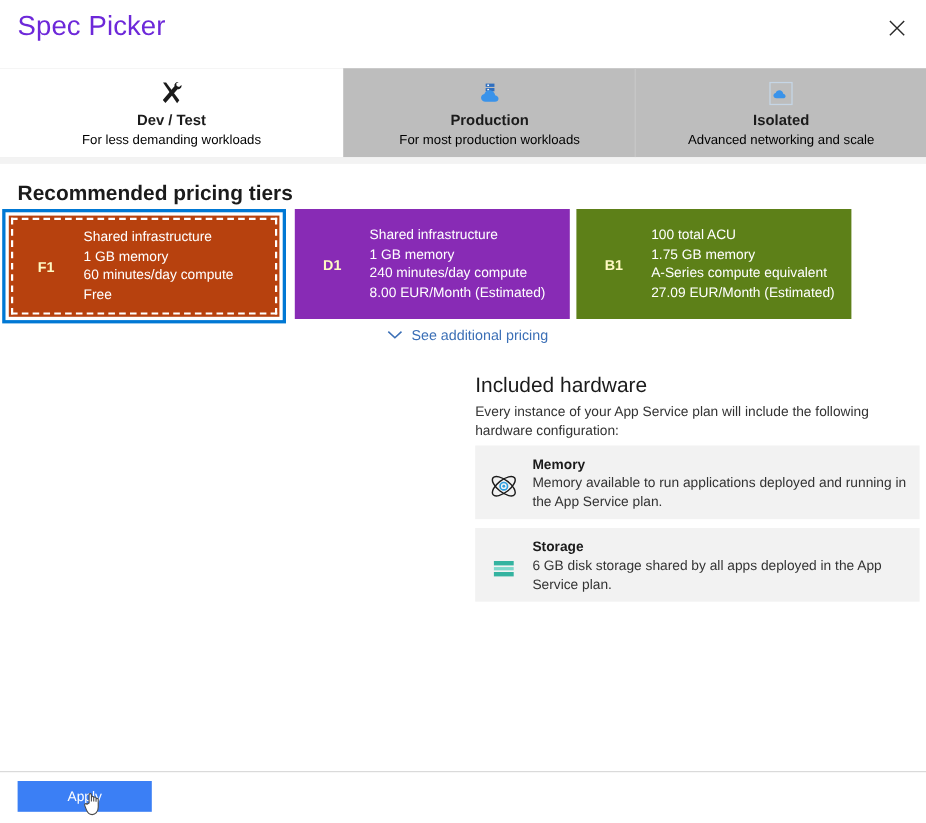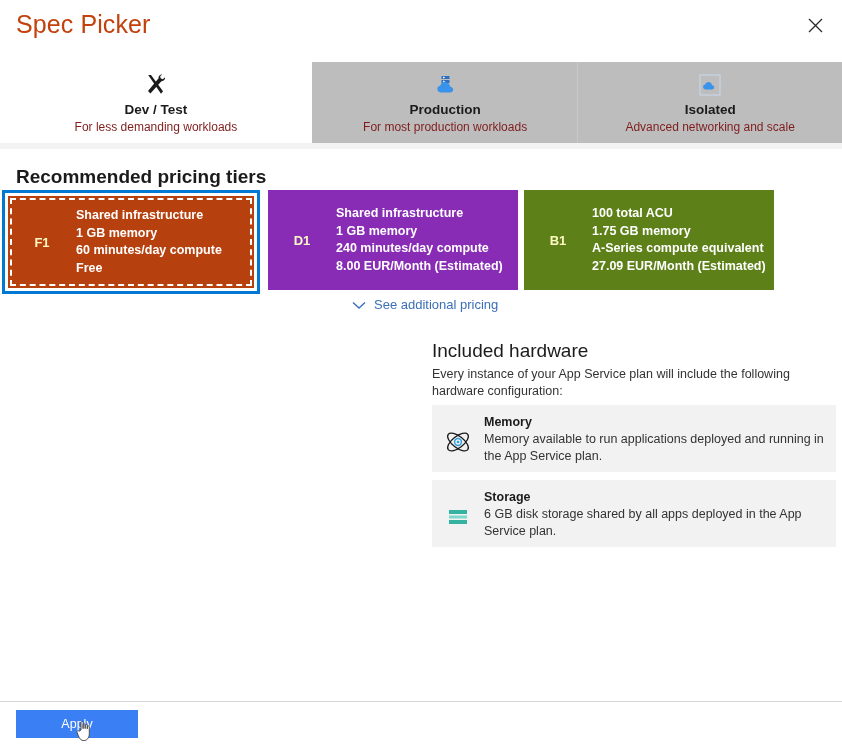--- a/index.html
+++ b/index.html
@@ -10,21 +10,21 @@
     font-family: "Liberation Sans", sans-serif;
     color: #333333;
     overflow: hidden;
   }
   #root { position: relative; width: 842px; height: 748px; background: #fff; }
 
   
   .header { position: absolute; left: 0; top: 0; width: 842px; height: 56px; }
   .title {
     position: absolute; left: 16px; top: 8px;
-    font-size: 25px; font-weight: 400; color: #c2410c;
+    font-size: 25px; font-weight: 400; color: #6d28d9;
     letter-spacing: 0.1px; line-height: 32px;
   }
   .close-btn {
     position: absolute; right: 13px; top: 11px;
     width: 28px; height: 28px;
     display: flex; align-items: center; justify-content: center;
     cursor: pointer; background: transparent; border: none;
   }
   .close-btn svg { display: block; }
 
@@ -51,21 +51,21 @@
     width: 1px; height: 81px; background: #c9c9c9;
   }
   .tab-icon {
     height: 30px; display: flex; align-items: center; justify-content: center;
     margin-bottom: 1px;
   }
   .tab-label {
     font-size: 13.5px; font-weight: bold; color: #1b1b1b; line-height: 17px;
   }
   .tab-sub {
-    font-size: 12px; font-weight: 400; color: #7f1d1d; line-height: 16px;
+    font-size: 12px; font-weight: 400; color: #000000; line-height: 16px;
     margin-top: 1px;
     text-align: right;
   }
 
   .strip-shadow {
     position: absolute; left: 0; top: 143px; width: 842px; height: 6px;
     background: #f3f3f3;
   }
 
   
@@ -99,21 +99,21 @@
 
   .tier-d1 { left: 268px; width: 250px; background: #882bb5; }
   .tier-b1 { left: 524px; width: 250px; background: #5d8018; }
 
   .tier-code {
     width: 68px; flex: 0 0 68px;
     text-align: center;
     font-size: 13px; font-weight: bold; color: #fef9c3;
   }
   .tier-lines { font-size: 12.5px; line-height: 17.5px; color: #ffffff; }
-  .tier-lines div { white-space: nowrap; font-weight: bold; }
+  .tier-lines div { white-space: nowrap; }
 
   
   .see-more {
     position: absolute; left: 352px; top: 296px;
     display: flex; align-items: center; gap: 8px;
     cursor: pointer;
   }
   .see-more .chev { display: block; }
   .see-more-label { font-size: 13px; color: #3b6fb6; line-height: 18px; }
 

